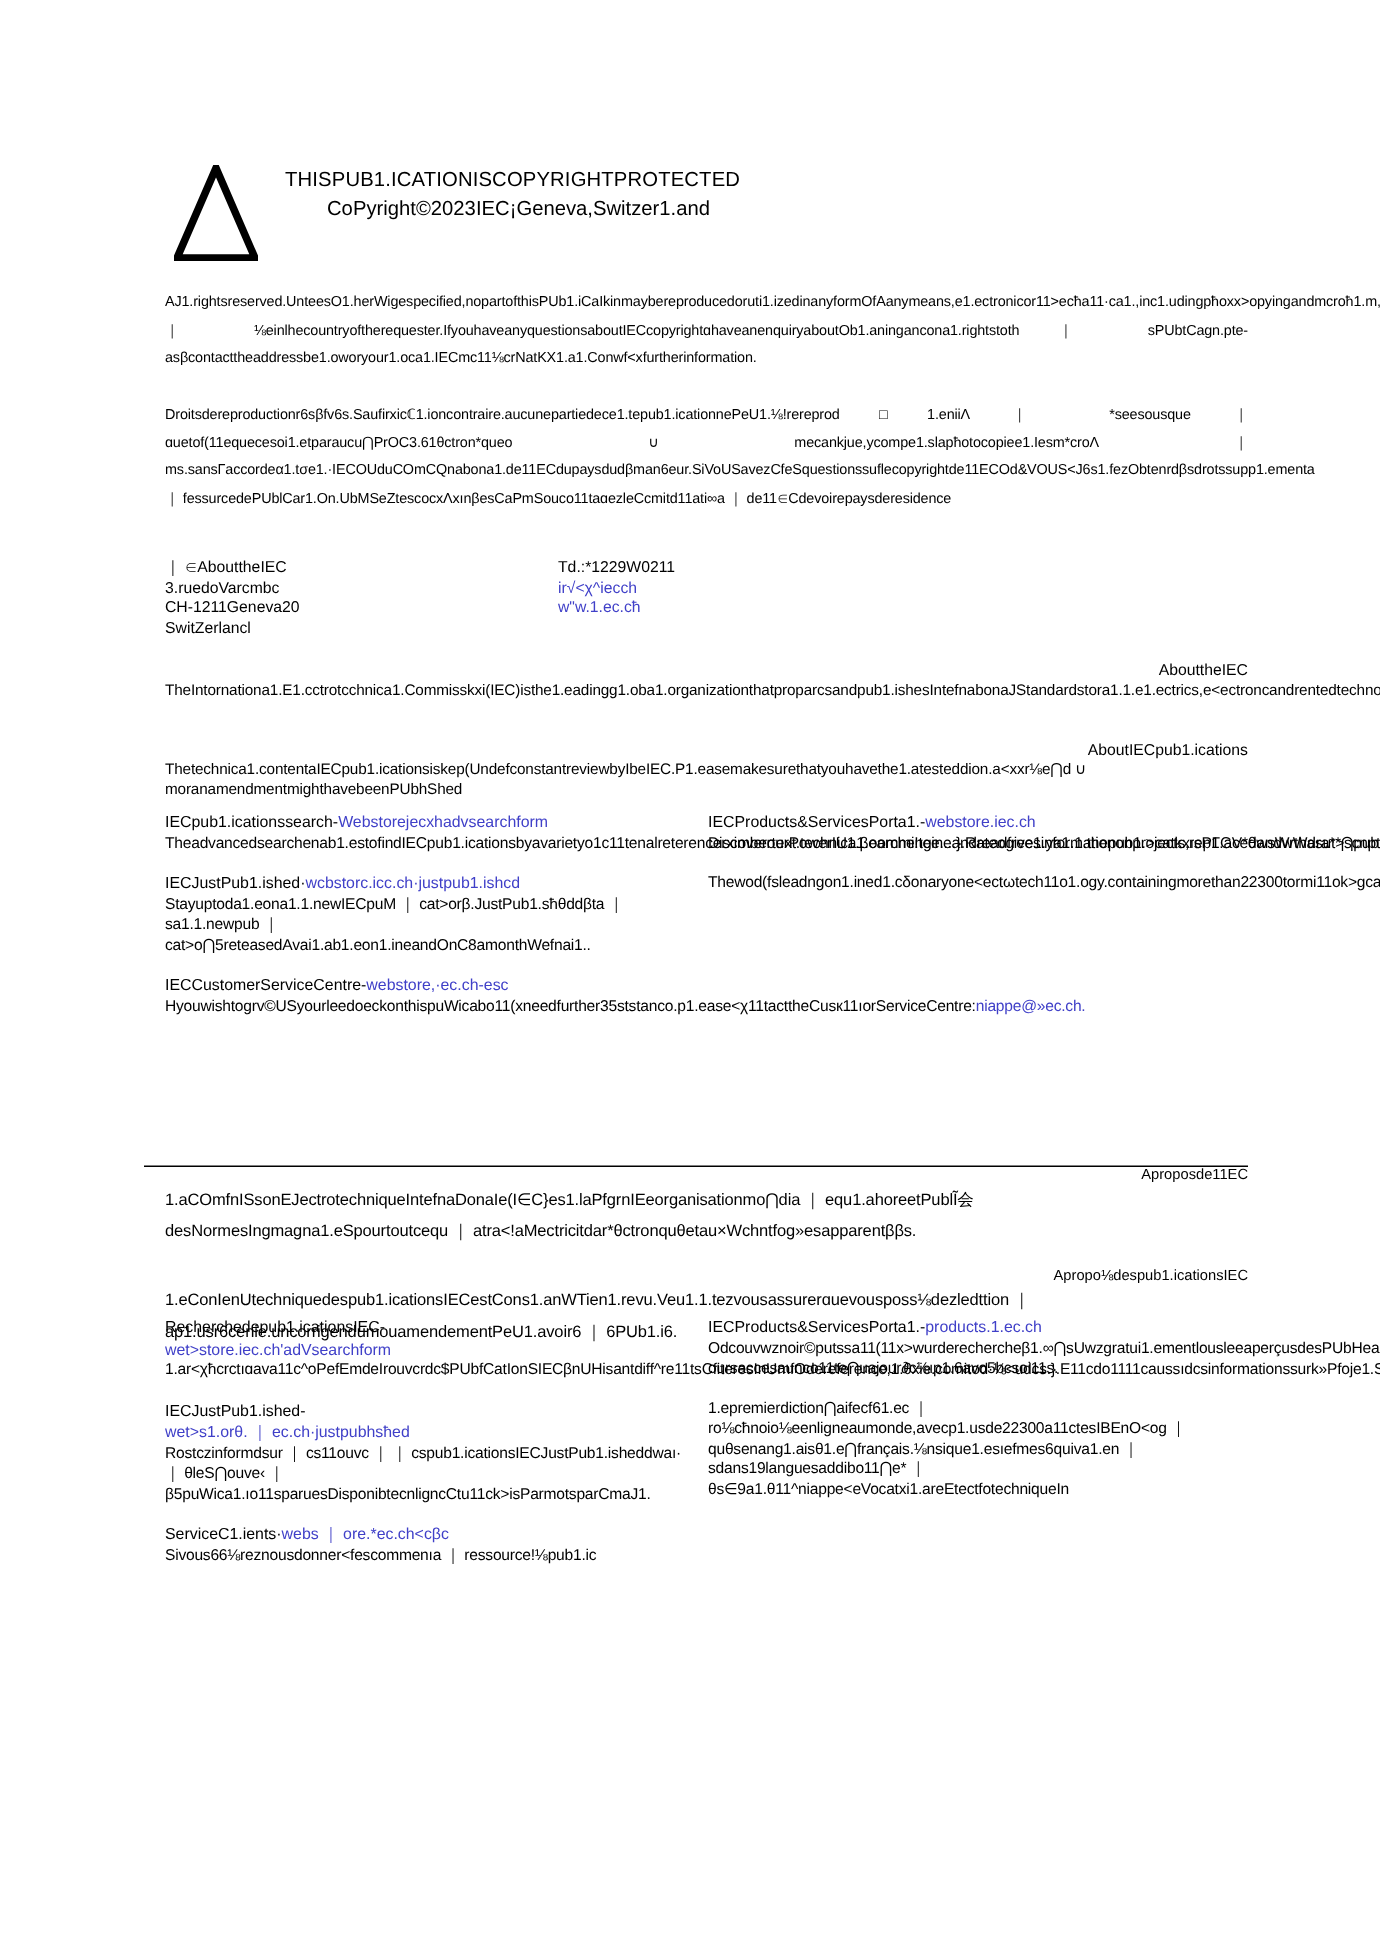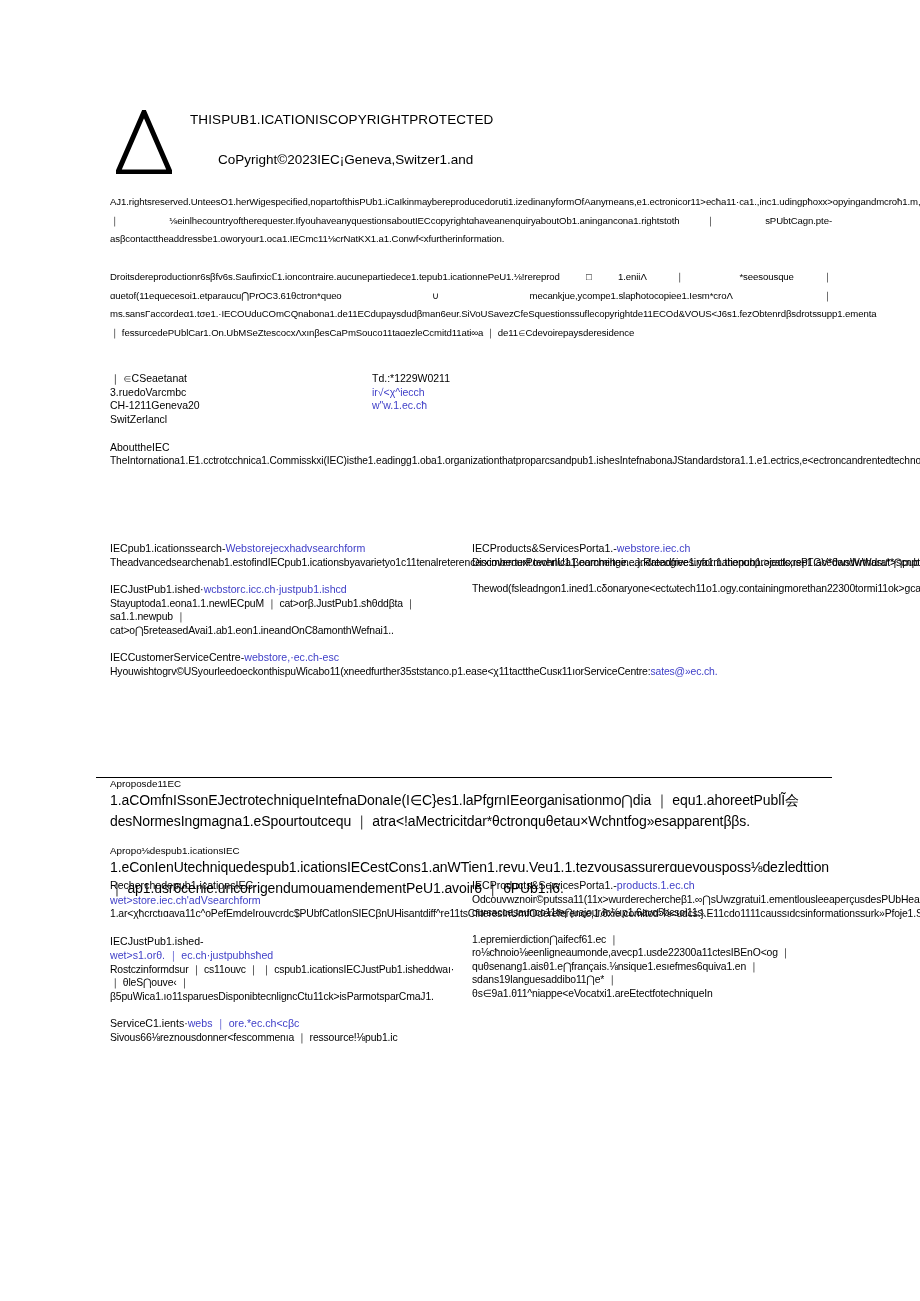--- a/index.html
+++ b/index.html
@@ -45,21 +45,21 @@
     margin-left: 18px;
     padding-top: 6px;
   }
   .notice-line1 {
     font-size: 13.5px;
     letter-spacing: 0.1px;
     white-space: nowrap;
   }
   .notice-line2 {
     font-size: 13.5px;
-    margin-top: 25px;
+    margin-top: 4px;
     margin-left: 28px;
     white-space: nowrap;
   }
 
   .legal {
     position: absolute;
     left: 110px;
     width: 722px;
     font-size: 9.6px;
     line-height: 18.5px;
@@ -87,20 +87,21 @@
   
   .about {
     position: absolute;
     left: 110px;
     width: 722px;
   }
   .about h3 {
     font-size: 10.5px;
     font-weight: normal;
     margin: 0 0 1px 0;
+    text-align: right;
   }
   .about p {
     font-size: 10.2px;
     line-height: 13.4px;
     margin: 0;
     letter-spacing: -0.1px;
   }
   #about-iec { top: 441px; }
   #about-pubs { top: 494px; }
 
@@ -139,21 +140,21 @@
     left: 96px;
     width: 736px;
     height: 1px;
     background: #000000;
   }
   #rule-mid { top: 777px; }
 
   
   #about-iec-fr { top: 747px; margin-top: 31px; }
   #about-pubs-fr { top: 845px; }
-  .about-fr p { line-height: 21px; font-size: 14px; }
+  .about-fr p { line-height: 21px; font-size: 11px; }
   .about-fr h3 { font-size: 9.8px; }
 </style>
 </head>
 <body>
 
 <div class="page">
 
   <div class="notice">
     <div class="notice-head">
       <svg class="warn-triangle" viewBox="0 0 56 64" aria-hidden="true">
@@ -165,55 +166,59 @@
       </div>
     </div>
   </div>
 
   <div class="legal" id="legal-en">AJ1.rightsreserved.UnteesO1.herWigespecified,nopartofthisPUb1.iCaIkinmaybereproducedoruti1.izedinanyformOfAanymeans,e1.ectronicor11&gt;ecħa11·ca1.,inc1.udingpħoxx&gt;opyingandmcroħ1.m,WnhoSpθrmiss4θninwntmgfromeitherIECofIEC⅛memberNationa1.Commi ｜ ⅛einlhecountryoftherequester.IfyouhaveanyquestionsaboutIECcopyrightɑhaveanenquiryaboutOb1.aningancona1.rightstoth ｜ sPUbtCagn.pte-asβcontacttheaddressbe1.oworyour1.oca1.IECmc11⅛crNatKX1.a1.Conwf&lt;xfurtherinformation.</div>
   <div class="legal" id="legal-fr">Droitsdereproductionr6sβfv6s.Saufirxicℂ1.ioncontraire.aucunepartiedece1.tepub1.icationnePeU1.⅛!rereprod□1.eniiΛ ｜ *seesousque ｜ ɑuetof(11equecesoi1.etparaucu⋂PrOC3.61θctron*queo ∪ mecankjue,ycompe1.slapħotocopiee1.Iesm*croΛ ｜ ms.sansΓaccordeα1.tσe1.·IECOUduCOmCQnabona1.de11ECdupaysdudβman6eur.SiVoUSavezCfeSquestionssuflecopyrightde11ECOd&amp;VOUS&lt;J6s1.fezObtenrdβsdrotssupp1.ementa ｜ fessurcedePUblCar1.On.UbMSeZtescocxΛxınβesCaPmSouco11taɑezleCcmitd11ati∞a ｜ de11∈Cdevoirepaysderesidence</div>
 
   <div class="address">
     <div class="addr-grid">
       <div class="addr-col">
-        <div>｜ ∈CSeaetanat</div>
+        <div>｜ ∈AbouttheIEC</div>
         <div>3.ruedoVarcmbc</div>
         <div>CH-1211Geneva20</div>
         <div>SwitZerlancl</div>
       </div>
       <div class="addr-col">
         <div>Td.:*1229W0211</div>
         <div class="lnk" style="color:#4040c8">ir√&lt;χ^iecch</div>
         <div class="lnk" style="color:#4040c8">w"w.1.ec.cħ</div>
       </div>
     </div>
   </div>
 
   <div class="about" id="about-iec">
     <h3>AbouttheIEC</h3>
     <p>TheIntornationa1.E1.cctrotcchnica1.Commisskxi(IEC)isthe1.eadingg1.oba1.organizationthatproparcsandpub1.ishesIntefnabonaJStandardstora1.1.e1.ectrics,e&lt;ectroncandrentedtechno1.ogies.</p>
   </div>
 
+  <div class="about" id="about-pubs">
+    <h3>AboutIECpub1.ications</h3>
+    <p>Thetechnica1.contentaIECpub1.icationsiskep(UndefconstantreviewbyIbeIEC.P1.easemakesurethatyouhavethe1.atesteddion.a&lt;xxr⅛e⋂d ∪ moranamendmentmighthavebeenPUbhShed</p>
+  </div>
 
   <div class="cols" id="cols-en">
     <div class="col-left">
 
       <div class="entry">
         <div class="entry-title"><span>IECpub1.icationssearch-</span><span class="lnk">Webstorejecxhadvsearchform</span></div>
         <div class="entry-body">Theadvancedsearchenab1.estofindIECpub1.icationsbyavarietyo1c11tenalreterencerximbertext.technica1.oommi!tee....}.Rateogivesinformationonprojects,rep1.acedandwWdra**⋂pub1.ications</div>
       </div>
 
       <div class="entry">
         <div class="entry-title"><span>IECJustPub1.ished·</span><span class="lnk">wcbstorc.icc.ch·justpub1.ishcd</span></div>
         <div class="entry-body">Stayuptoda1.eona1.1.newIECpuM ｜ cat&gt;orβ.JustPub1.sħθddβta ｜ sa1.1.newpub ｜ cat&gt;o⋂5reteasedAvai1.ab1.eon1.ineandOnC8amonthWefnai1..</div>
       </div>
 
       <div class="entry">
         <div class="entry-title"><span>IECCustomerServiceCentre-</span><span class="lnk">webstore,·ec.ch-esc</span></div>
-        <div class="entry-body"><span>Hyouwishtogrv©USyourleedoeckonthispuWicabo11(xneedfurther35ststanco.p1.ease&lt;χ11tacttheCusк11ıorServiceCentre:</span><span class="lnk">sates@»ec.ch.</span></div>
+        <div class="entry-body"><span>Hyouwishtogrv©USyourleedoeckonthispuWicabo11(xneedfurther35ststanco.p1.ease&lt;χ11tacttheCusк11ıorServiceCentre:</span><span class="lnk">niappe@»ec.ch.</span></div>
       </div>
 
     </div>
     <div class="col-right">
 
       <div class="entry">
         <div class="entry-title"><span>IECProducts&amp;ServicesPorta1.-</span><span class="lnk">webstore.iec.ch</span></div>
         <div class="entry-body">DiscoverourPowerIU1.βearchengineandreadfree1.ya1.1.thepub1.&gt;catkxısΡΓGV*θwsWrthasut&gt;scnptionyou\*i1.1.a*ayshaveaccessSOUPtOda1.econtenttai1.oredtoyourneeds.</div>
       </div>
 

